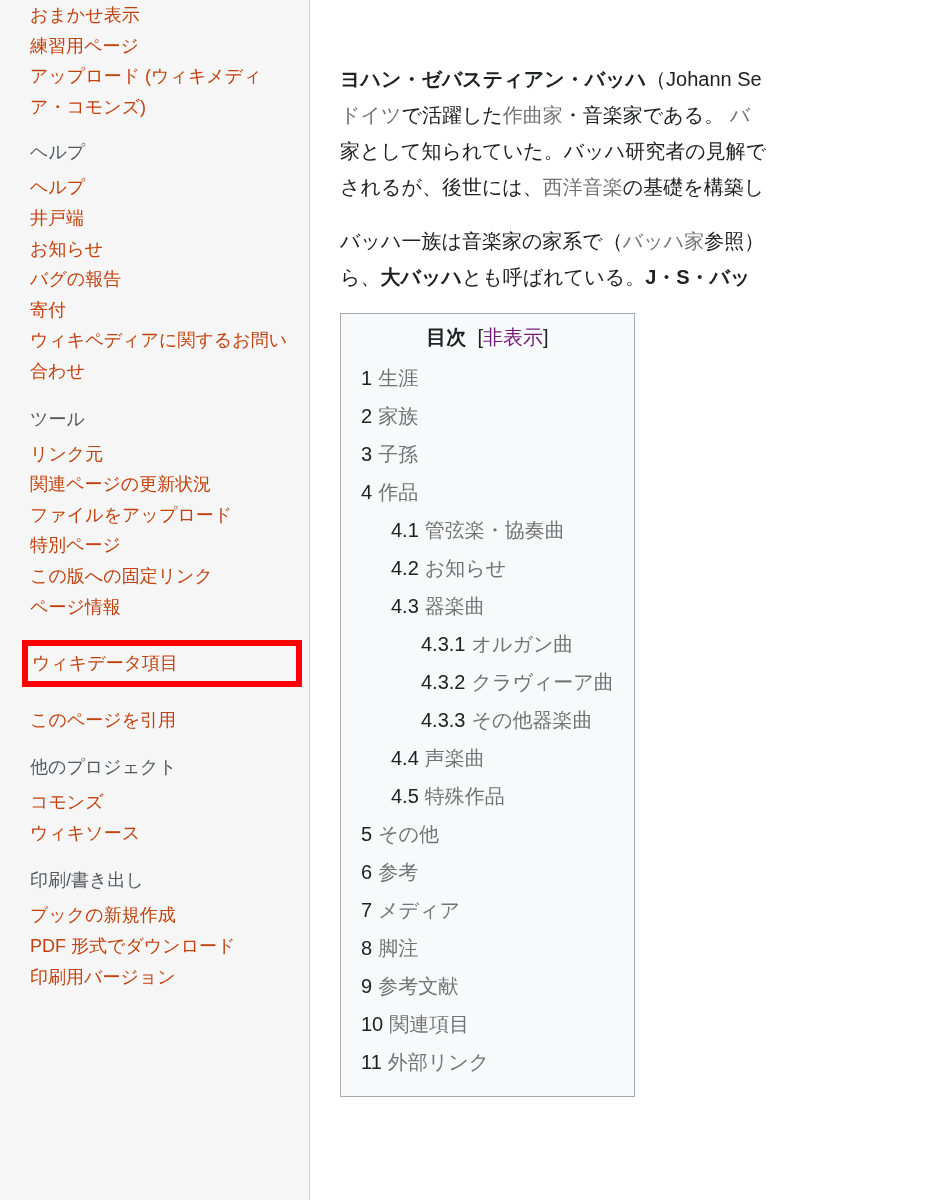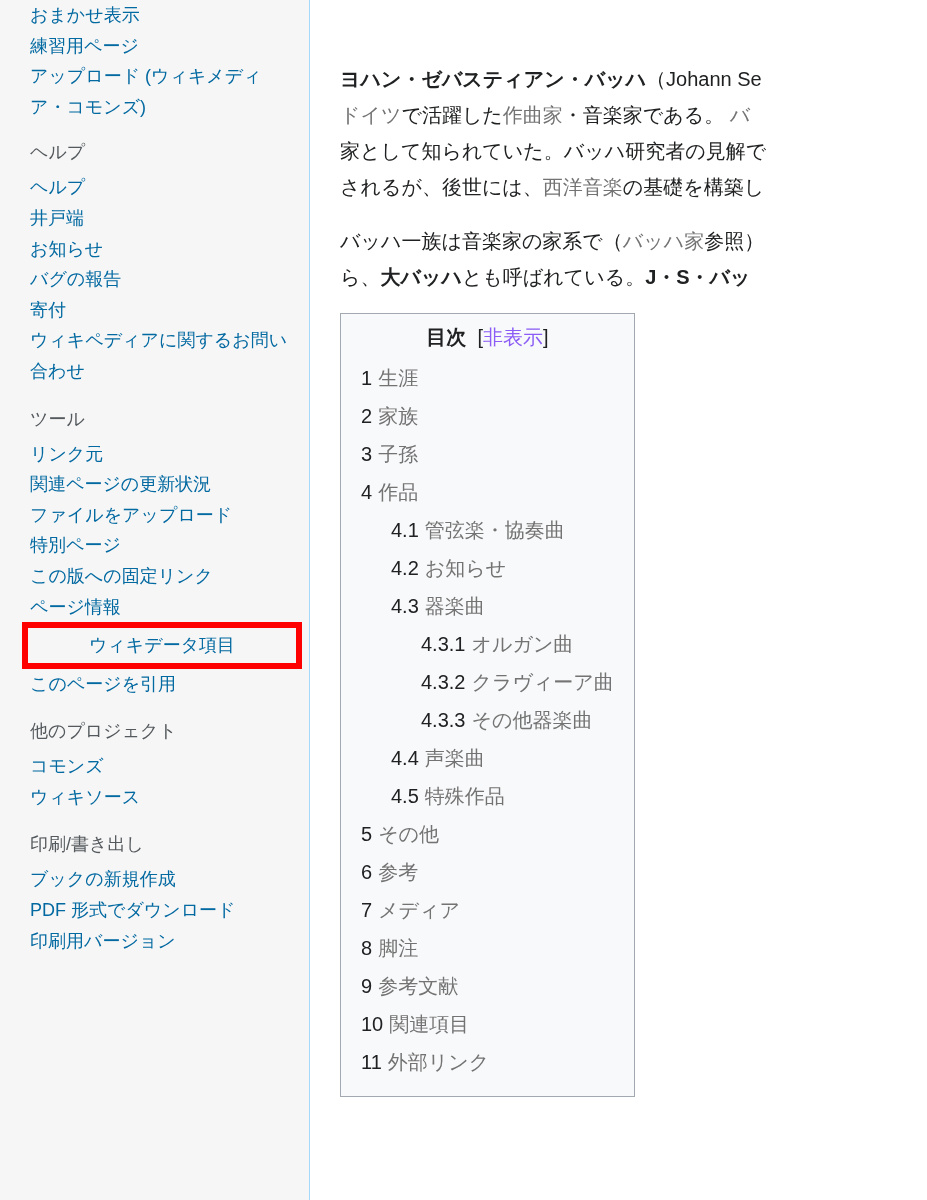--- a/index.html
+++ b/index.html
@@ -29,29 +29,28 @@
       font-weight: normal;
       margin: 18px 0 8px 0;
     }
     .sidebar-list {
       list-style: none;
     }
     .sidebar-list li {
       line-height: 1.7;
     }
     .sidebar-link {
-      color: #0369a1;
+      color: #c2410c;
       text-decoration: none;
       cursor: pointer;
     }
     .highlight-box {
       border: 6px solid #ff0000;
       padding: 2px 4px;
-      margin: 0 -8px;
-      text-align: center;
+      margin: 18px -8px;
     }
     .content {
       flex: 1;
       padding: 15px 0 15px 30px;
       overflow: hidden;
       margin-top: 46px;
     }
     .article-text {
       font-size: 20px;
       line-height: 1.8;
@@ -68,21 +67,21 @@
     }
     .toc-title-row {
       text-align: center;
       margin-bottom: 8px;
     }
     .toc-title {
       font-weight: bold;
       display: inline;
     }
     .toc-toggle {
-      color: #8b5cf6;
+      color: #701a75;
       font-weight: normal;
     }
     .toc ul {
       list-style: none;
     }
     .toc li {
       line-height: 1.9;
     }
     .toc-num {
       color: #202122;

